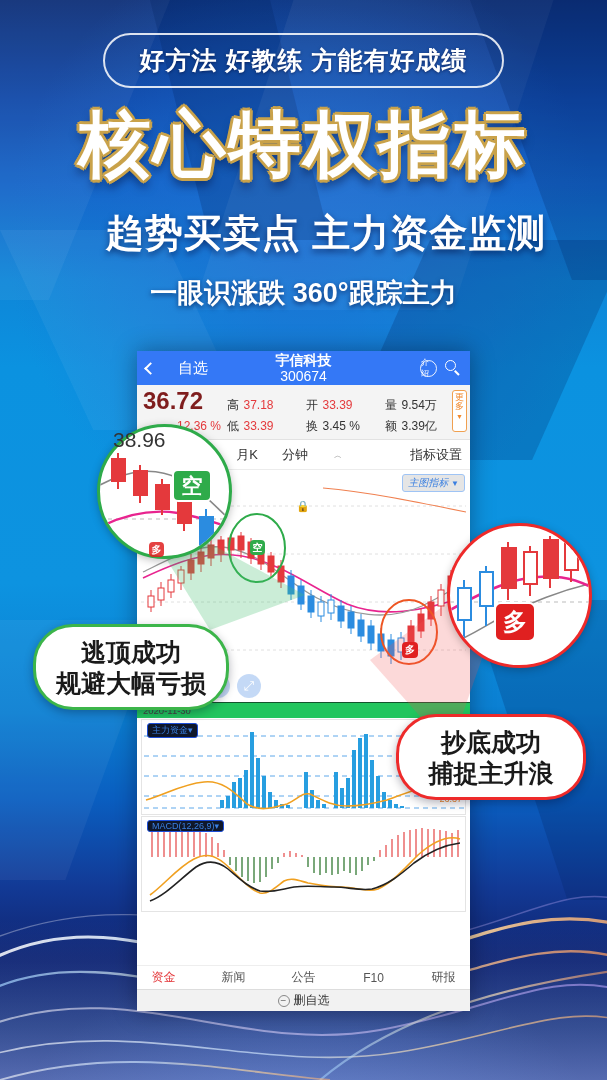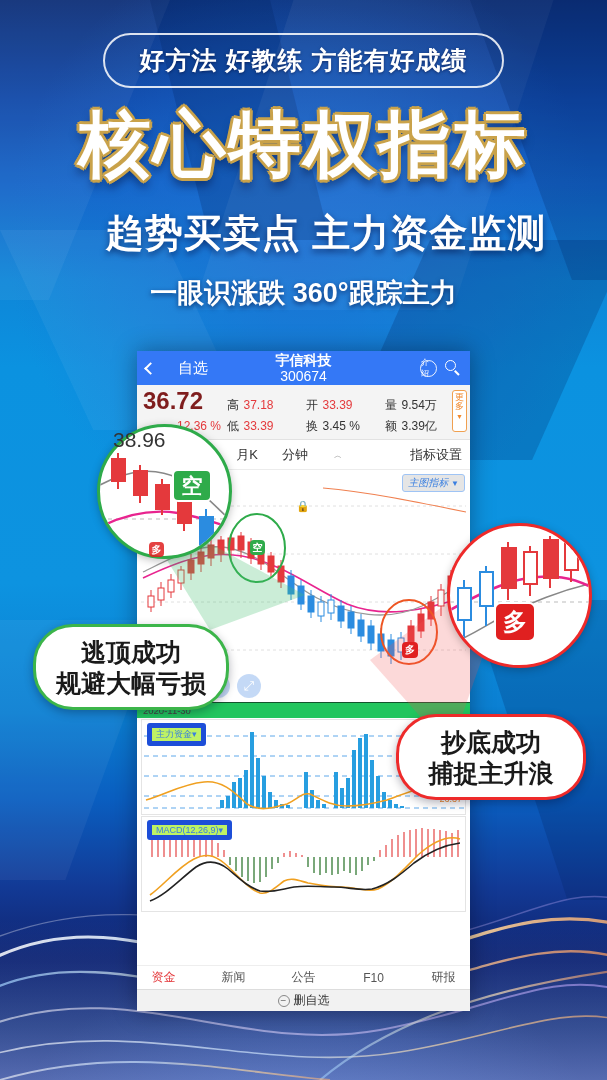--- a/index.html
+++ b/index.html
@@ -165,21 +165,21 @@
 
   .datebar{
     font-size:9.5px; color:#444; padding:2px 6px; background:#22c55e;
     border-top:1px solid #14532d;
   }
 
   
   .panel{ position:relative; background:#fff; border:1px solid #e4e4e4; margin:1px 4px; }
   .ptag{
     position:absolute; left:5px; top:3px; z-index:5;
-    border:5px solid #1d4ed8; border-radius:3px; background:#bef264;
+    border:1px solid #1d4ed8; border-radius:3px; background:#0f172a;
     color:#3a7fe0; font-size:9px; padding:0 4px;
   }
   .pval{ position:absolute; right:3px; font-size:9px; color:#f0892e; z-index:5; }
 
   
   .btabs{
     position:absolute; bottom:22px; left:0; right:0; height:24px;
     display:flex; background:#fff; border-top:1px solid #eee;
     font-size:12px; color:#555; align-items:center;gap:17px;
   }

